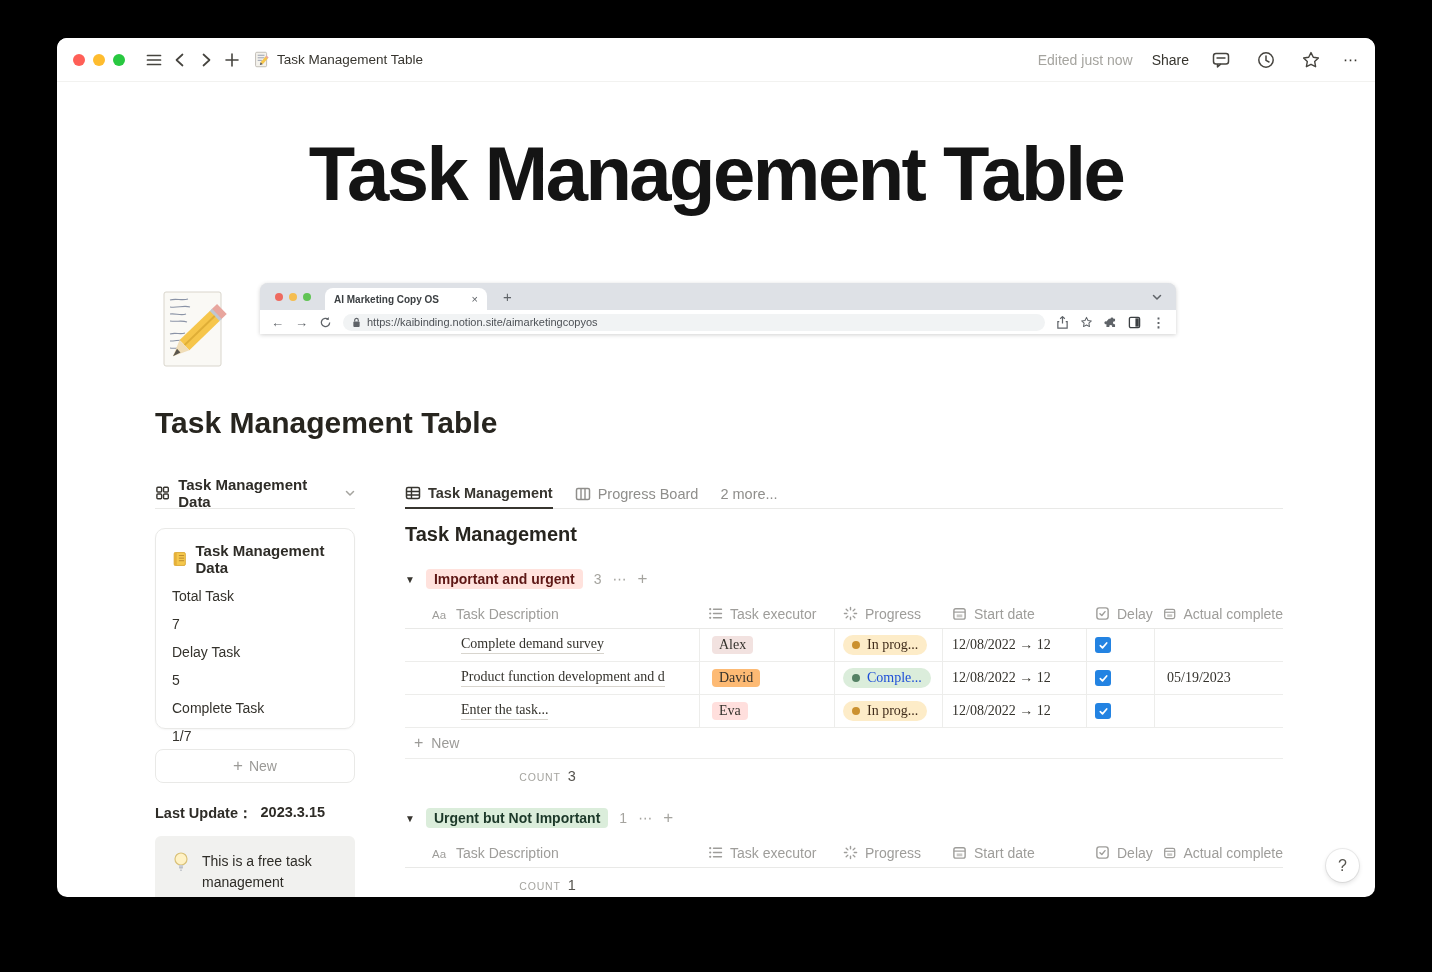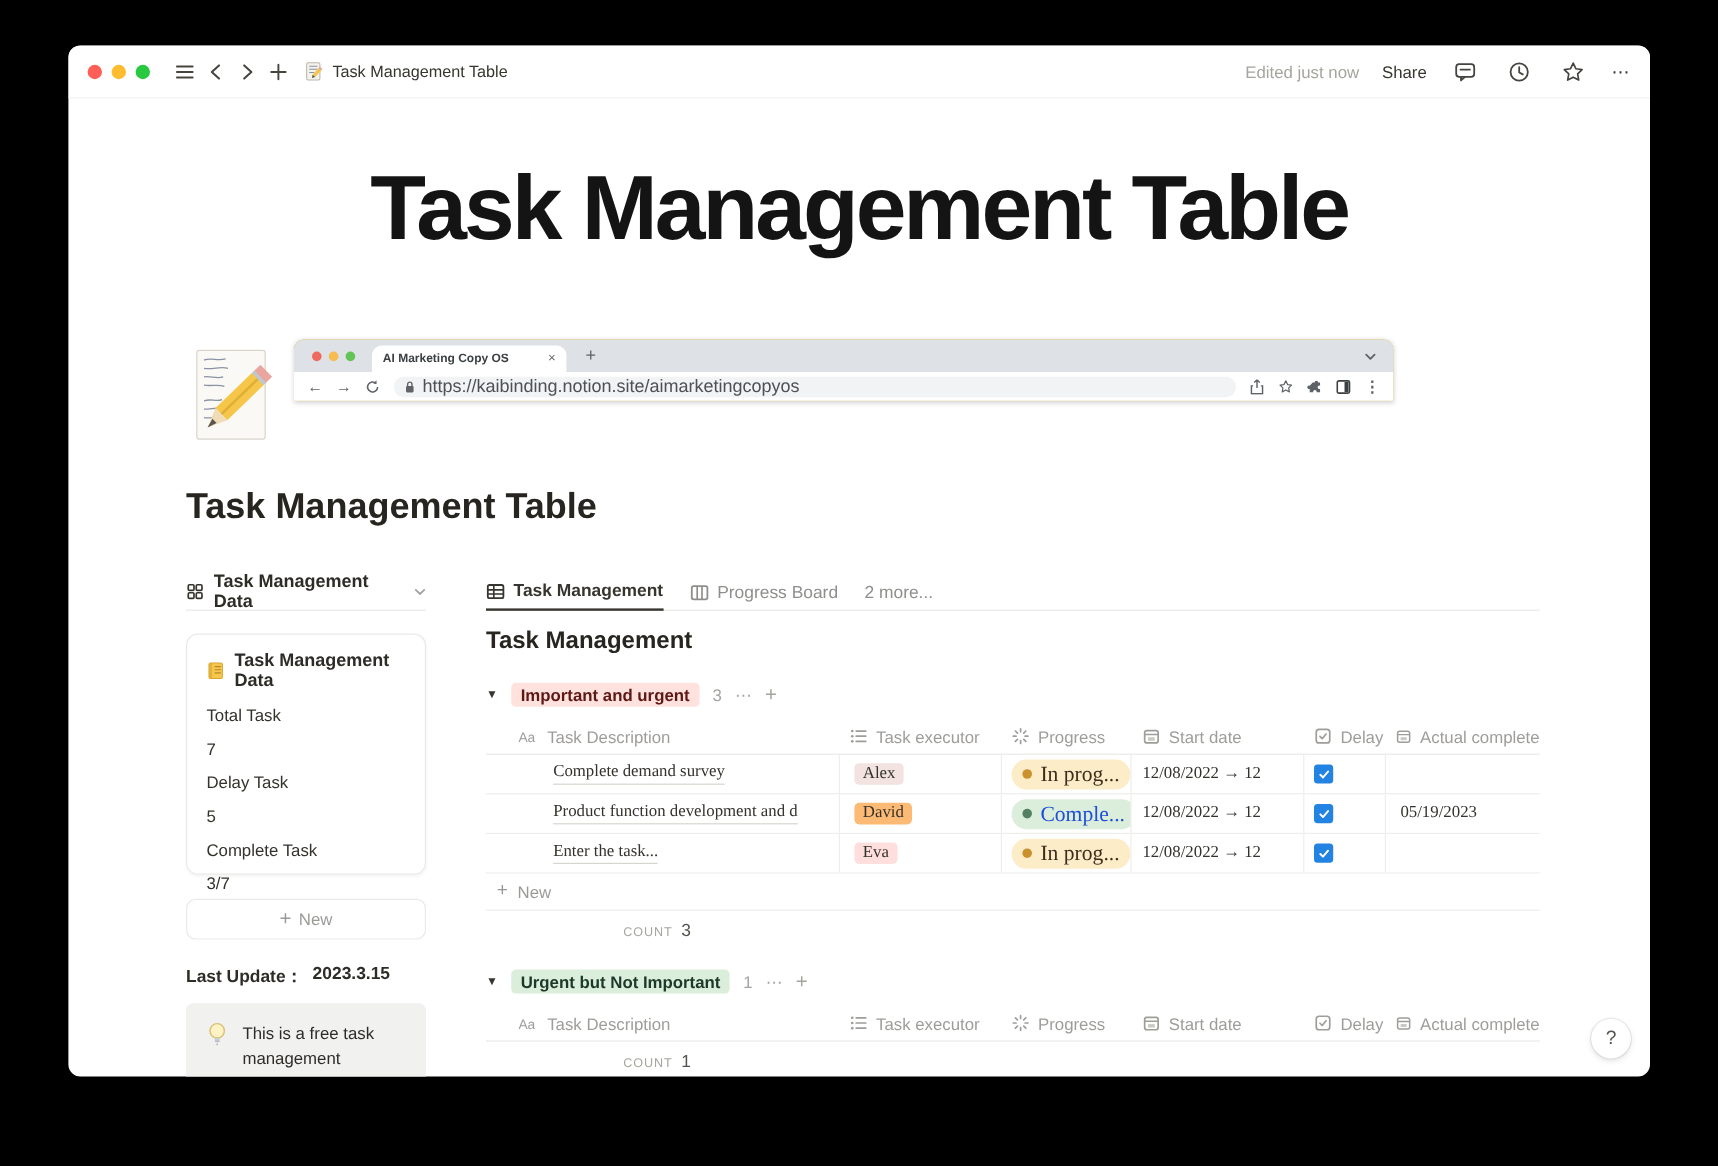--- a/index.html
+++ b/index.html
@@ -19,36 +19,36 @@
   .edited { color:#A5A49F; font-size:14px; }
   .share { font-size:14px; color:#37352F; }
   .dots3 { color:#37352F; font-size:15px; letter-spacing:1px; }
 
   
   .cover-title { position:absolute; top:96px; left:0; right:0; text-align:center;
                  font-size:76px; font-weight:900; letter-spacing:-2.5px; color:#141414; line-height:80px; }
 
   
   .note-icon { position:absolute; left:103px; top:252px; }
-  .browser { position:absolute; left:188px; top:245px; width:916px; border-radius:8px 8px 0 0;
-             box-shadow:0 1px 4px rgba(0,0,0,.18); background:#eab308; }
+  .browser { position:absolute; left:203px; top:245px; width:916px; border-radius:8px 8px 0 0;
+             box-shadow:0 1px 4px rgba(0,0,0,.18); background:#e5e5e5; }
   .b-tabbar { height:27px; background:#DEE1E6; border-radius:8px 8px 0 0; display:flex; align-items:flex-end; padding-left:15px; }
   .b-lights { display:flex; gap:6px; align-items:center; height:27px; margin-right:14px; }
   .bl { width:8px; height:8px; border-radius:50%; }
   .bl.red{background:#EE6A5F}.bl.yellow{background:#F5BD4F}.bl.green{background:#61C454}
   .b-tab { height:22px; width:162px; background:#fff; border-radius:8px 8px 0 0; display:flex; align-items:center;
            padding:0 9px; font-size:10px; color:#3C4043; }
   .b-tab .ttl { flex:1; overflow:hidden; white-space:nowrap; font-weight:bold; }
   .b-close { color:#5F6368; font-size:11px; }
   .b-plus { margin-left:16px; color:#5F6368; font-size:15px; align-self:center; }
   .b-chev { margin-left:auto; margin-right:13px; align-self:center; display:flex; }
   .b-toolbar { height:24px; display:flex; align-items:center; padding:0 11px; gap:11px; background:#fff; }
   .b-nav { color:#5F6368; font-size:13px; line-height:1; }
   .b-url { flex:1; height:17px; background:#F1F3F4; border-radius:9px; display:flex; align-items:center;
-           padding:0 9px; gap:6px; font-size:15px; color:#4D5156; overflow:hidden; white-space:nowrap; }
+           padding:0 9px; gap:6px; font-size:11px; color:#4D5156; overflow:hidden; white-space:nowrap; }
   .b-right { display:flex; align-items:center; gap:11px; }
 
   
   .page-title { position:absolute; left:98px; top:368px; font-size:30px; font-weight:700; color:#27251F; }
   .content { position:absolute; left:98px; top:440px; width:1128px; display:flex; }
   aside { width:200px; margin-right:50px; flex-shrink:0; }
   .main-col { width:878px; flex-shrink:0; }
 
   
   .view-select { height:31px; display:flex; align-items:center; gap:8px; border-bottom:1px solid #E9E9E7;
@@ -90,21 +90,21 @@
   .trow { display:flex; height:33px; border-bottom:1px solid #EDEDEB; }
   .td { display:flex; align-items:center; padding-left:8px; border-right:1px solid #EDEDEB;
         overflow:hidden; white-space:nowrap; flex-shrink:0; font-size:14px; color:#34322C;font-family:Liberation Serif, serif; }
   .td.col-desc { padding-left:56px; }
   .td.col-exec { padding-left:12px; }
   .td.col-start { padding-left:9px; }
   .td.col-actual { padding-left:12px; border-right:none; }
   .row-title { border-bottom:1px solid #D8D5CE; padding-bottom:1px; cursor:pointer; }
   .person { padding:1px 7px; border-radius:4px; font-size:14px; }
   .p-alex{background:#F2E2E0}.p-david{background:#fdba74}.p-eva{background:#FFDFDD}
-  .pill { display:inline-flex; align-items:center; gap:7px; padding:2px 9px; border-radius:99px; font-size:18px; }
+  .pill { display:inline-flex; align-items:center; gap:7px; padding:2px 9px; border-radius:99px; font-size:14px; }
   .pill .dot { width:8px; height:8px; border-radius:50%; flex-shrink:0; }
   .pill-yellow{background:#FDECC8;color:#402C1B}.pill-yellow .dot{background:#CB912F}
   .pill-green{background:#DBEDDB;color:#1d4ed8}.pill-green .dot{background:#548164}
   .checkbox { width:16px; height:16px; background:#2383E2; border-radius:3px; display:flex;
               align-items:center; justify-content:center; cursor:pointer; flex-shrink:0; }
 
   .newrow { display:flex; align-items:center; height:31px; border-bottom:1px solid #EDEDEB;
             color:#9B9A97; font-size:14px; gap:8px; padding-left:9px; cursor:pointer; }
   .newrow .plus { font-size:16px; }
   .countrow { width:295px; display:flex; justify-content:center; align-items:baseline; gap:7px;
@@ -287,21 +287,21 @@
             <rect x="2.5" y="1.5" width="3" height="15" fill="#E5B13A"></rect>
             <path d="M8 5h6M8 8h6M8 11h6" stroke="#B8862B" stroke-width="1.1"></path>
           </svg>
           <span>Task Management Data</span>
         </div>
         <div class="stat">Total Task</div>
         <div class="stat">7</div>
         <div class="stat">Delay Task</div>
         <div class="stat">5</div>
         <div class="stat">Complete Task</div>
-        <div class="stat">3/7</div>
+        <div class="stat">1/7</div>
       </div>
 
       <button class="new-btn">
         <span class="plus">+</span>
         <span>New</span>
       </button>
 
       <div class="last-update">
         <span>Last Update：</span>
         <span>2023.3.15</span>

